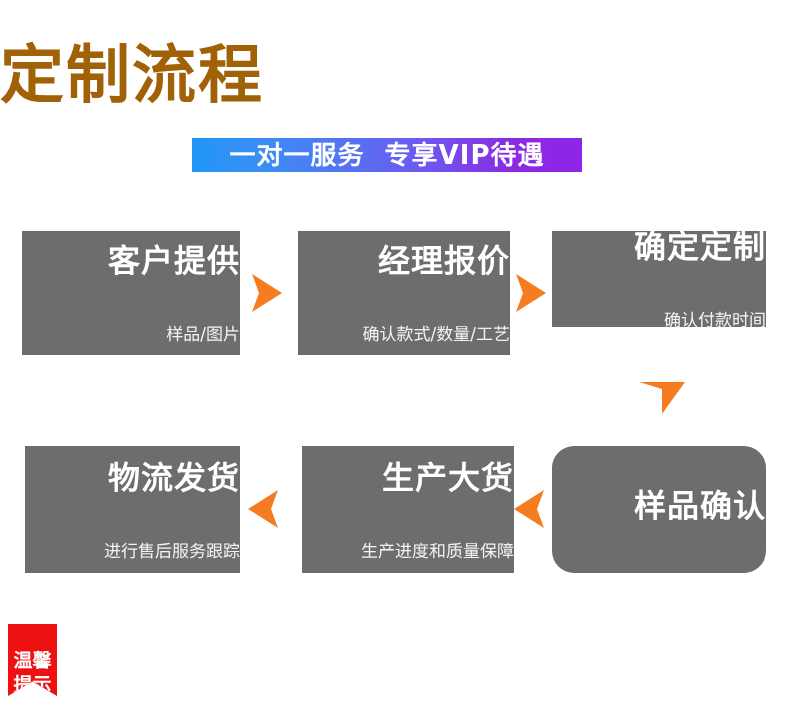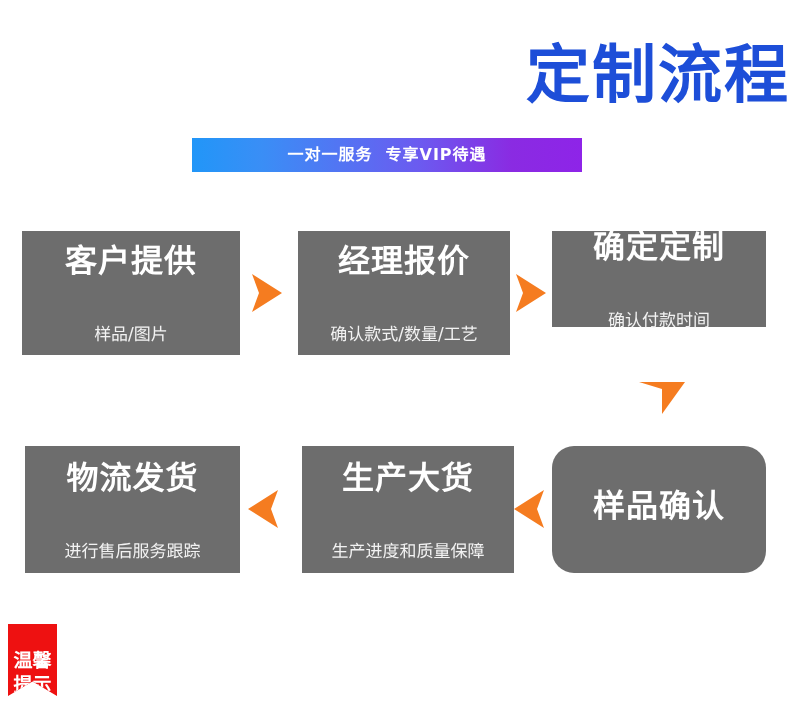--- a/index.html
+++ b/index.html
@@ -27,42 +27,42 @@
     top: 0;
     width: 790px;
     height: 200px;
   }
 
   .page-title {
     position: absolute;
     left: 0;
     top: 38px;
     width: 790px;
-    text-align: right;
+    text-align: left;
     font-size: 64px;
     line-height: 74px;
     font-weight: bold;
-    color: #1d4ed8;
+    color: #a16207;
     letter-spacing: 2px;
   }
 
   .subtitle-banner {
     position: absolute;
     left: 192px;
     top: 138px;
     width: 390px;
     height: 34px;
     background: linear-gradient(to right, #2196f8 0%, #3a8ef6 18%, #6b5bf0 58%, #8a2be2 82%, #8e24e8 100%);
     display: flex;
     align-items: center;
     justify-content: center;
   }
 
   .subtitle-text {
-    font-size: 16px;
+    font-size: 26px;
     line-height: 22px;
     font-weight: bold;
     color: #ffffff;
     letter-spacing: 1px;
     white-space: pre;
   }
 
   
   .flow {
     position: absolute;
@@ -70,21 +70,21 @@
     top: 0;
     width: 790px;
     height: 713px;
   }
 
   .step-box {
     position: absolute;
     background: #6d6d6d;
     display: flex;
     flex-direction: column;
-    align-items: center;
+    align-items: flex-end;
     justify-content: center;
     gap: 32px;
   }
 
   .step-title {
     font-size: 32px;
     line-height: 40px;
     font-weight: bold;
     color: #ffffff;
     letter-spacing: 1px;

